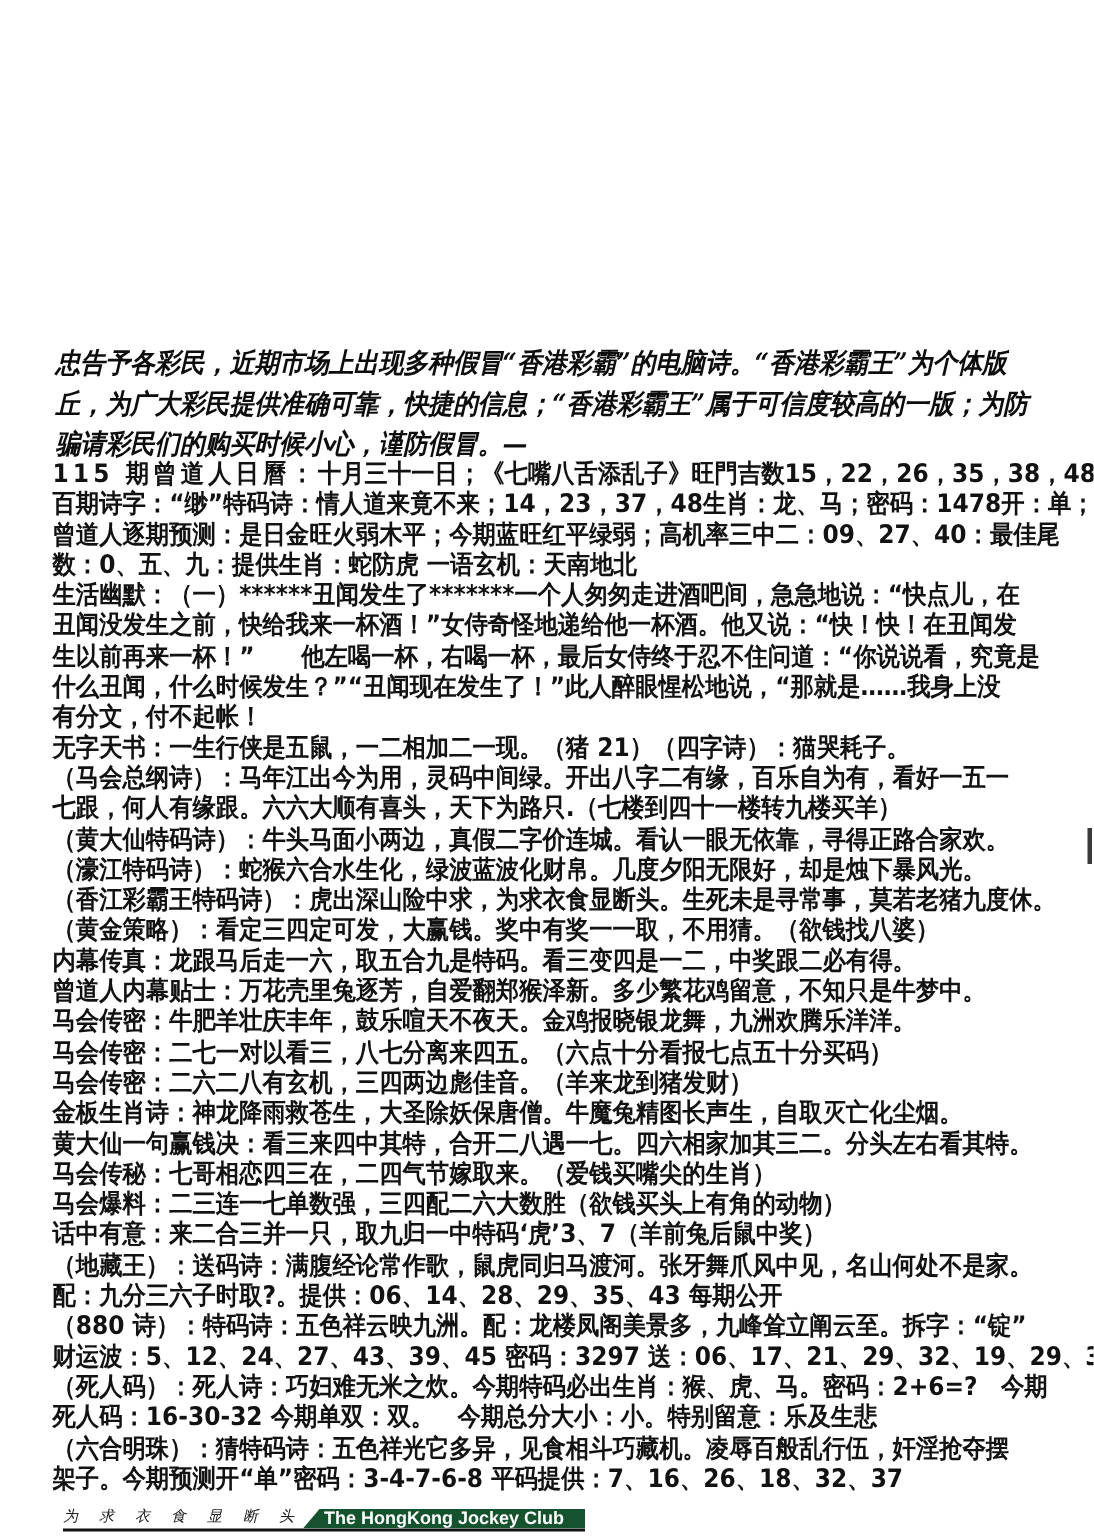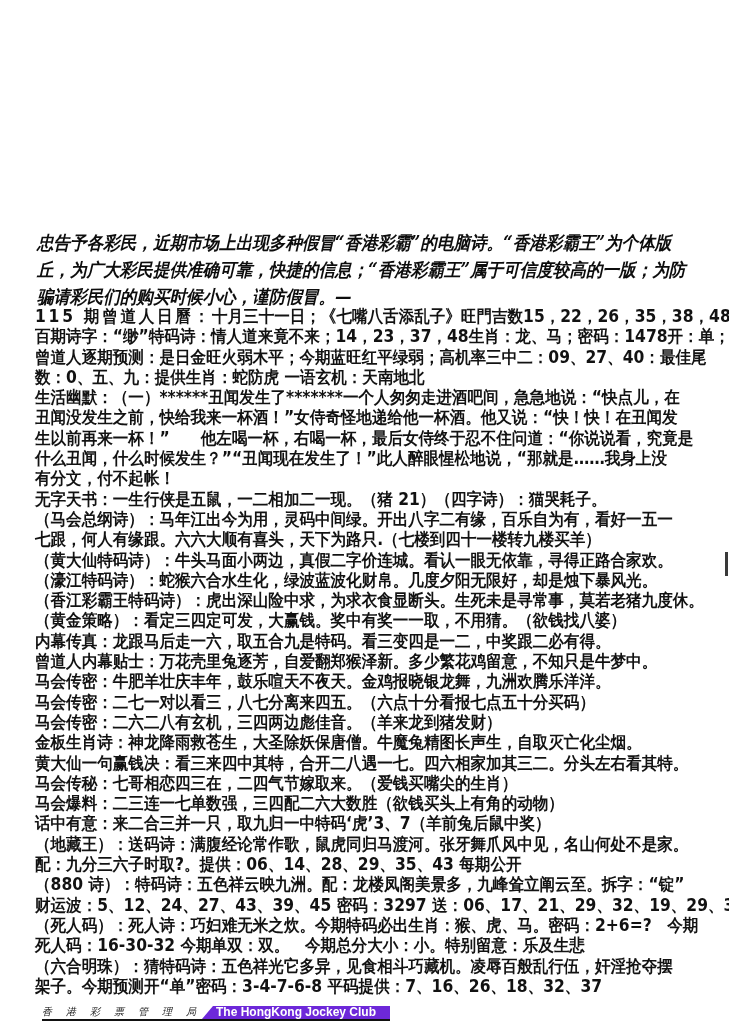--- a/index.html
+++ b/index.html
@@ -68,21 +68,21 @@
       letter-spacing: 14px;
       color: #222222;
       white-space: nowrap;
     }
     .footer-en-box {
       position: absolute;
       left: 160px;
       top: 1px;
       width: 188px;
       height: 13px;
-      background: #6d28d9;
+      background: #14532d;
       clip-path: polygon(11px 0, 100% 0, 100% 100%, 0 100%);
     }
     .footer-en {
       display: block;
       color: #ffffff;
       font-family: "Liberation Sans", sans-serif;
       font-weight: bold;
       font-size: 12px;
       line-height: 13px;
       padding-left: 14px;
@@ -137,19 +137,19 @@
   <div class="line">配：九分三六子时取?。提供：06、14、28、29、35、43 每期公开</div>
   <div class="line">（880 诗）：特码诗：五色祥云映九洲。配：龙楼凤阁美景多，九峰耸立阐云至。拆字：“锭”</div>
   <div class="line">财运波：5、12、24、27、43、39、45 密码：3297 送：06、17、21、29、32、19、29、37</div>
   <div class="line">（死人码）：死人诗：巧妇难无米之炊。今期特码必出生肖：猴、虎、马。密码：2+6=?　今期</div>
   <div class="line">死人码：16-30-32 今期单双：双。　今期总分大小：小。特别留意：乐及生悲</div>
   <div class="line">（六合明珠）：猜特码诗：五色祥光它多异，见食相斗巧藏机。凌辱百般乱行伍，奸淫抢夺摆</div>
   <div class="line">架子。今期预测开“单”密码：3-4-7-6-8 平码提供：7、16、26、18、32、37</div>
 </div>
 
 <div class="footer">
-  <span class="footer-cn">香港彩票管理局</span>
+  <span class="footer-cn">为求衣食显断头</span>
   <div class="footer-en-box">
     <span class="footer-en">The HongKong Jockey Club</span>
   </div>
 </div>
 
 <div class="edge-mark"></div>
 
 </body></html>

